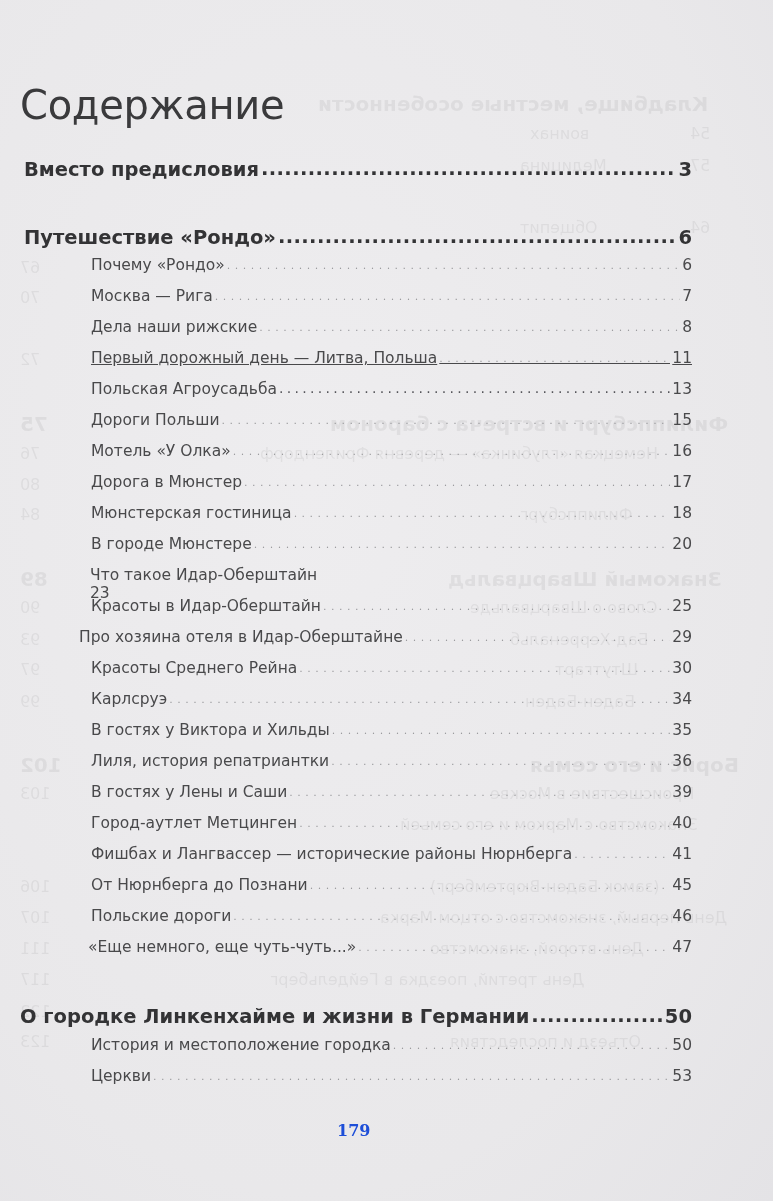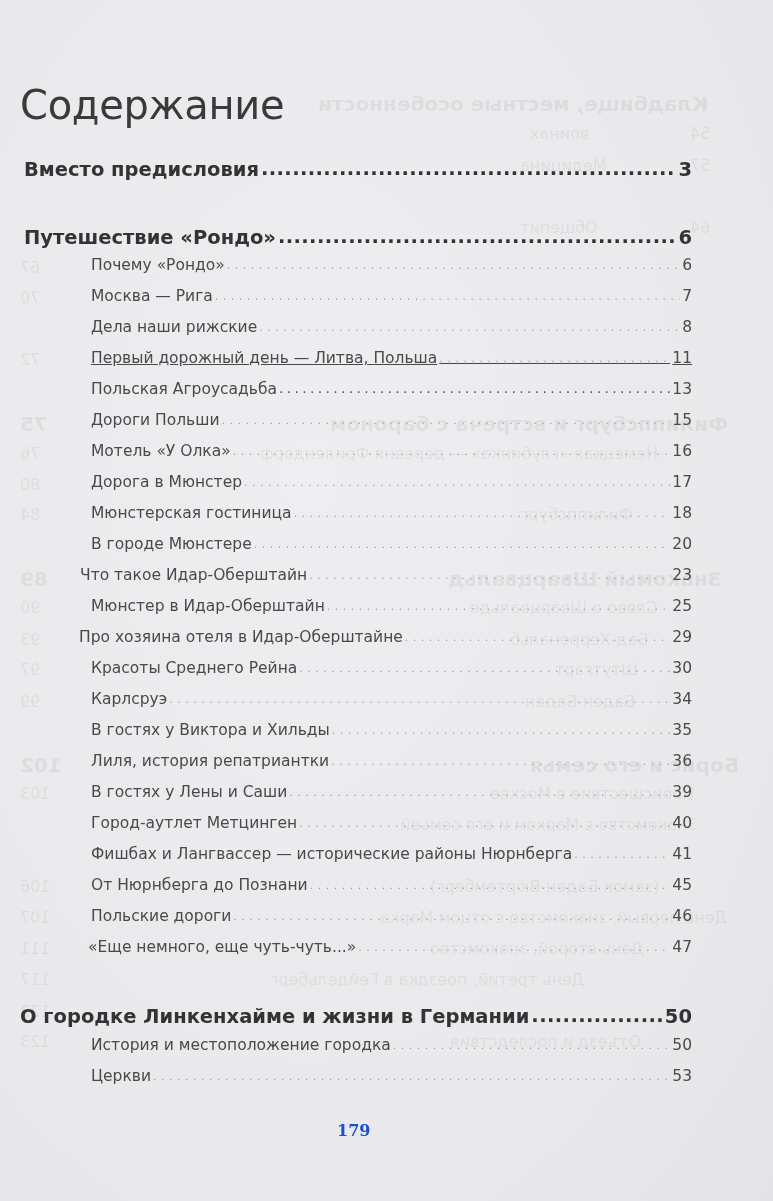--- a/index.html
+++ b/index.html
@@ -176,27 +176,27 @@
   <div class="entry l2" style="left:91px; top:504px;">
     <span class="label">Мюнстерская гостиница</span>
     <span class="leader"></span>
     <span class="page">18</span>
   </div>
   <div class="entry l2" style="left:91px; top:535px;">
     <span class="label">В городе Мюнстере</span>
     <span class="leader"></span>
     <span class="page">20</span>
   </div>
-  <div class="entry l2" style="left:80px; top:566px;">
+  <div class="entry l2" style="left:88px; top:566px;flex-direction:column;">
     <span class="label">Что такое Идар-Оберштайн</span>
     <span class="leader"></span>
     <span class="page">23</span>
   </div>
   <div class="entry l2" style="left:91px; top:597px;">
-    <span class="label">Мюнстер в Идар-Оберштайн</span>
+    <span class="label">Красоты в Идар-Оберштайн</span>
     <span class="leader"></span>
     <span class="page">25</span>
   </div>
   <div class="entry l2" style="left:79px; top:628px;">
     <span class="label">Про хозяина отеля в Идар-Оберштайне</span>
     <span class="leader"></span>
     <span class="page">29</span>
   </div>
   <div class="entry l2" style="left:91px; top:659px;">
     <span class="label">Красоты Среднего Рейна</span>

